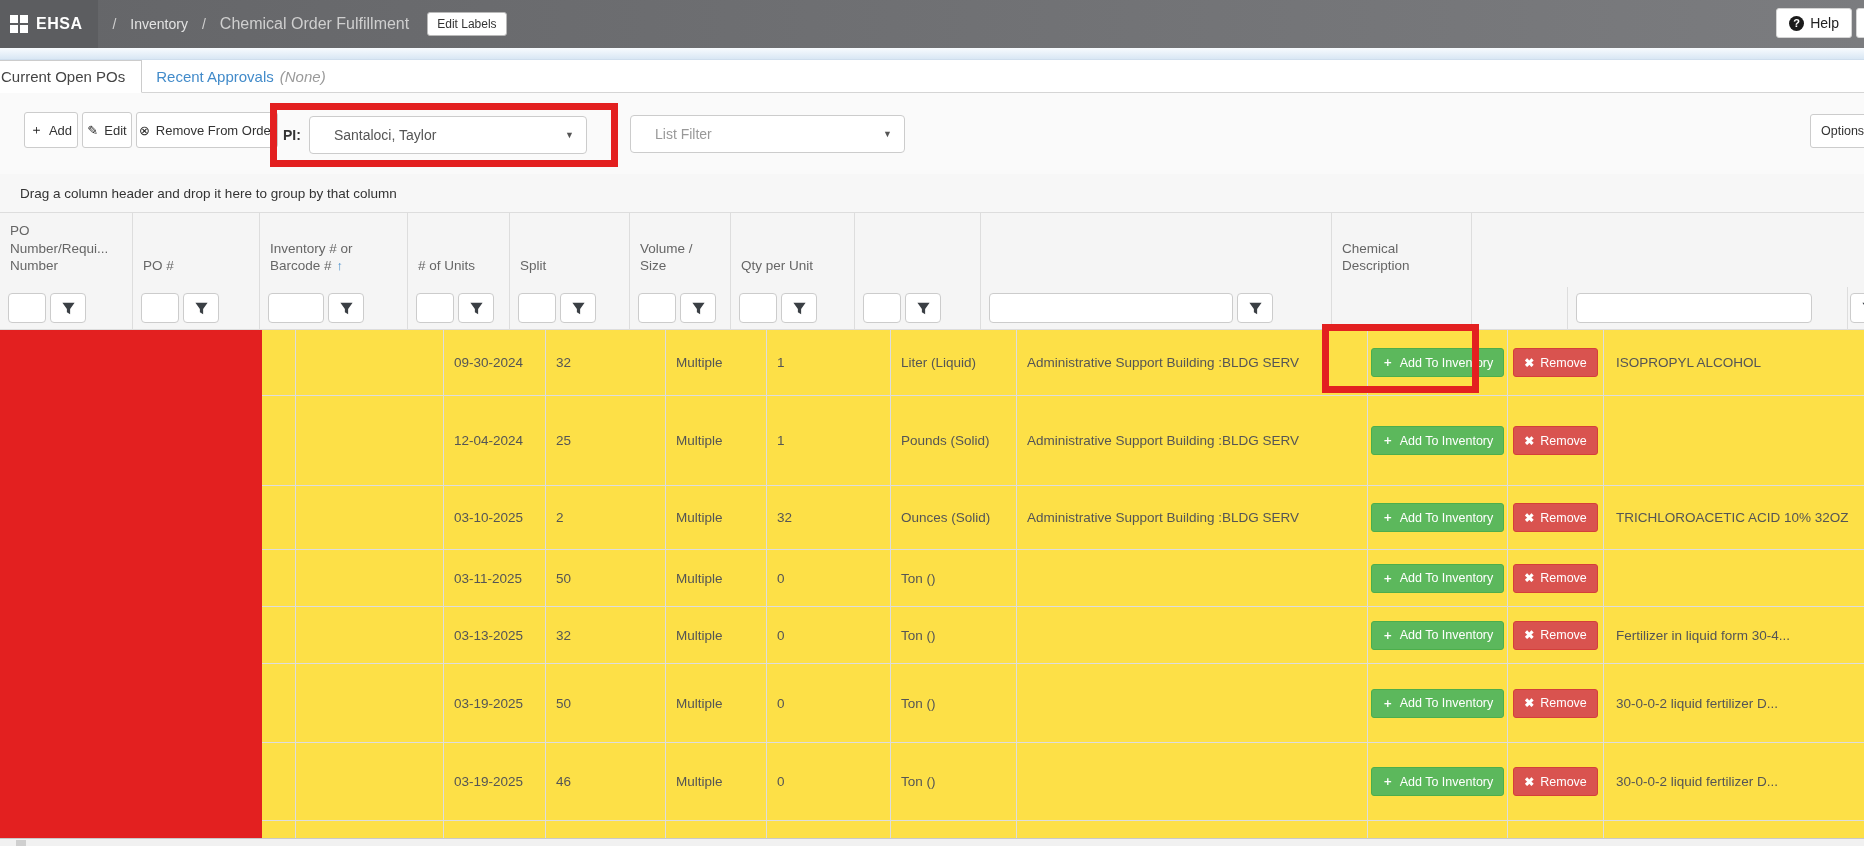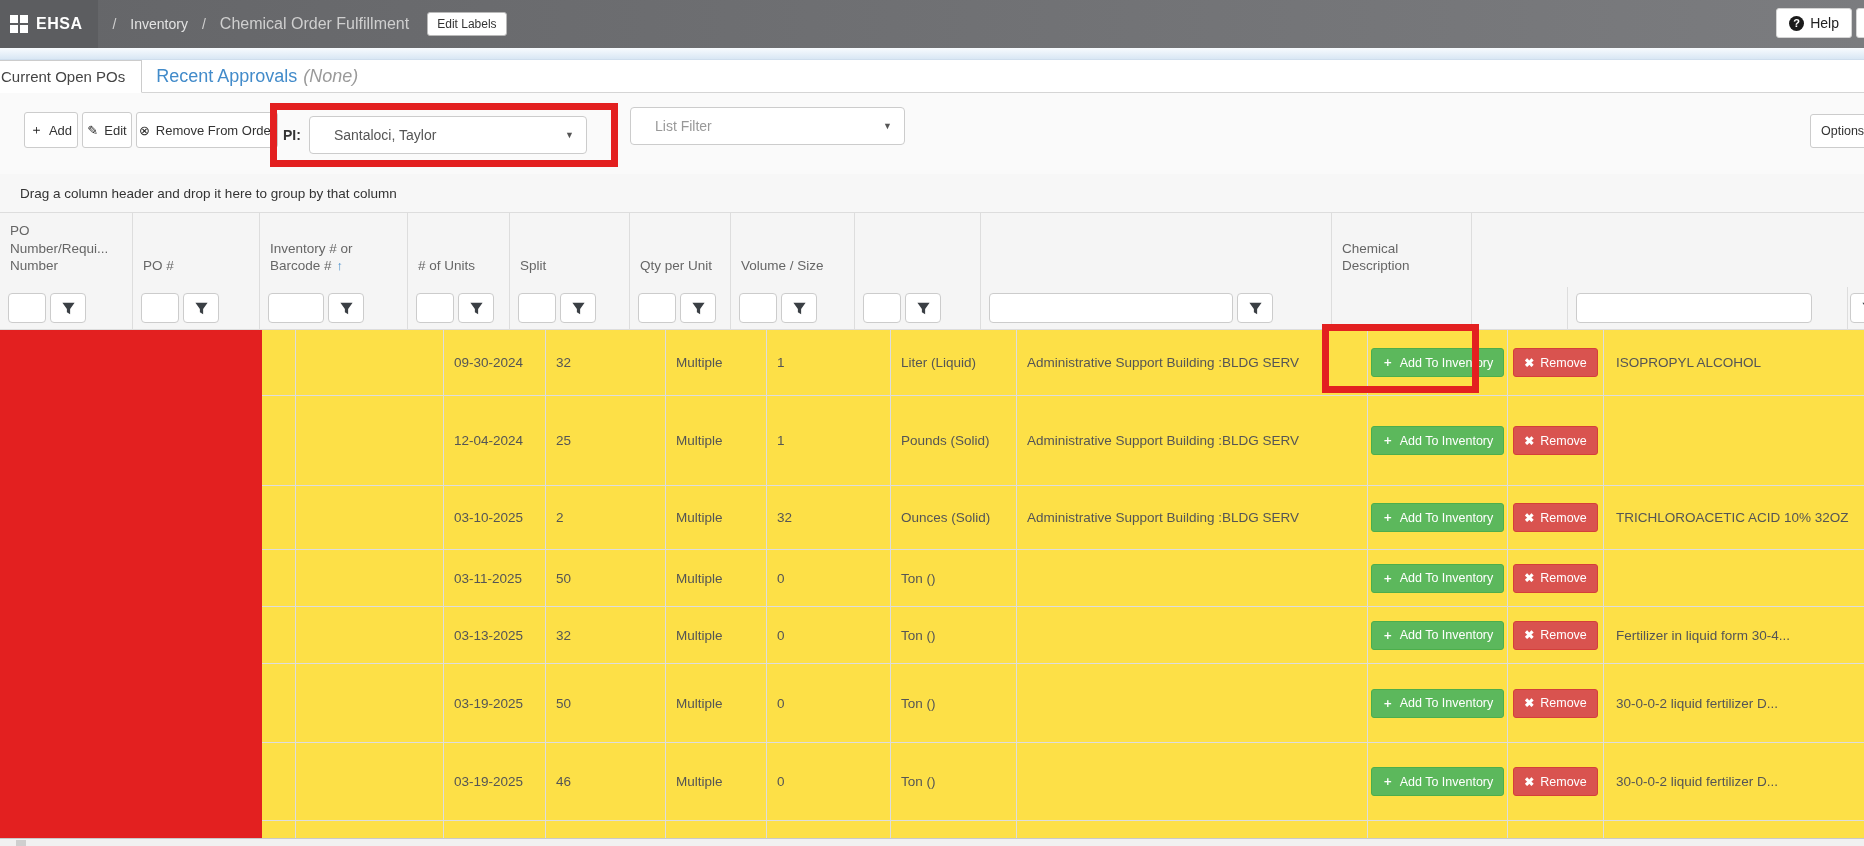--- a/index.html
+++ b/index.html
@@ -28,41 +28,41 @@
   .sliver-btn { position:absolute; left:1856px; top:8px; width:24px; height:30px;
     background:#fff; border:1px solid #d5d5d5; border-radius:3px; cursor:pointer; }
 
   
   .bluebar { height:12px; background:linear-gradient(#f8fbfe,#d9e7f4); border-bottom:1px solid #cfdeed; }
 
   
   .tabs { height:33px; position:relative; border-bottom:1px solid #d5d5d5; background:#fff; display:flex; }
   .tab-active { margin-left:-14px; height:33px; background:#fff; border:1px solid #ccc; border-bottom:1px solid #fff;
     display:flex; align-items:center; padding:0 16px 0 14px; font-size:15px; color:#444; position:relative; top:0; cursor:pointer; }
-  .tab-link { height:33px; display:flex; align-items:center; padding:0 14px; font-size:18px;
+  .tab-link { height:33px; display:flex; align-items:center; padding:0 14px; font-size:15px;
     color:var(--blue); cursor:pointer; gap:6px; }
   .tab-none { color:#9a9a9a; font-style:italic; }
 
   
   .toolbar { height:81px; background:#fafafa; position:relative; }
   .tb-btn { position:absolute; top:19px; height:36px; background:#fff; border:1px solid #ccc;
     border-radius:3px; font-size:13px; color:#333; display:flex; align-items:center;
     justify-content:center; gap:6px; cursor:pointer; }
   .tb-add { left:24px; width:54px; }
   .tb-edit { left:82px; width:50px; }
   .tb-rfo { left:136px; width:142px; }
   .tb-icon { font-size:13px; color:#222; }
   .pi-annotation { position:absolute; left:270px; top:10px; width:348px; height:64px;
     border:7px solid var(--annotation-red); display:flex; align-items:center; padding:0 6px; gap:8px; }
   .pi-label { font-size:14px; font-weight:bold; color:#333; }
   .select { background:#fff; border:1px solid #ccc; border-radius:4px; height:38px;
     display:flex; align-items:center; padding:0 24px; font-size:14px; color:#555;
     position:relative; cursor:pointer; }
   .pi-select { width:278px; }
-  .lf-select { position:absolute; left:630px; top:14px; width:275px; color:#999; }
+  .lf-select { position:absolute; left:630px; top:22px; width:275px; color:#999; }
   .caret { position:absolute; right:12px; font-size:9px; color:#555; }
   .options-btn { position:absolute; left:1810px; top:21px; width:70px; height:34px;
     background:#fff; border:1px solid #ccc; border-radius:3px; font-size:12.5px; color:#333;
     display:flex; align-items:center; justify-content:flex-start; padding-left:10px; gap:5px; cursor:pointer; }
 
   
   :root { --cols:133px 127px 148px 102px 120px 101px 124px 126px 351px 140px 96px 280px 16px; }
   .group-bar { height:39px; background:#f7f7f7; border-bottom:1px solid #ddd;
     display:flex; align-items:center; padding-left:20px; font-size:13.5px; color:#333; }
   .hdr-row { display:grid; grid-template-columns:var(--cols); height:74px; background:#f5f5f5; }
@@ -196,24 +196,24 @@
   <div class="hdr-cell">
       <span><span>Inventory # or Barcode #</span><span class="sort-arrow">↑</span></span>
     </div>
   <div class="hdr-cell">
       <span># of Units</span>
     </div>
   <div class="hdr-cell">
       <span>Split</span>
     </div>
   <div class="hdr-cell">
+      <span>Volume / Size</span>
+    </div>
+  <div class="hdr-cell">
       <span>Qty per Unit</span>
-    </div>
-  <div class="hdr-cell">
-      <span>Volume / Size</span>
     </div>
   <div class="hdr-cell"></div>
   <div class="hdr-cell"></div>
   <div class="hdr-cell">
       <span>Chemical Description</span>
     </div>
   <div class="hdr-cell" style="border-right:none;"></div>
 </div>
 
 <div class="filter-row">

